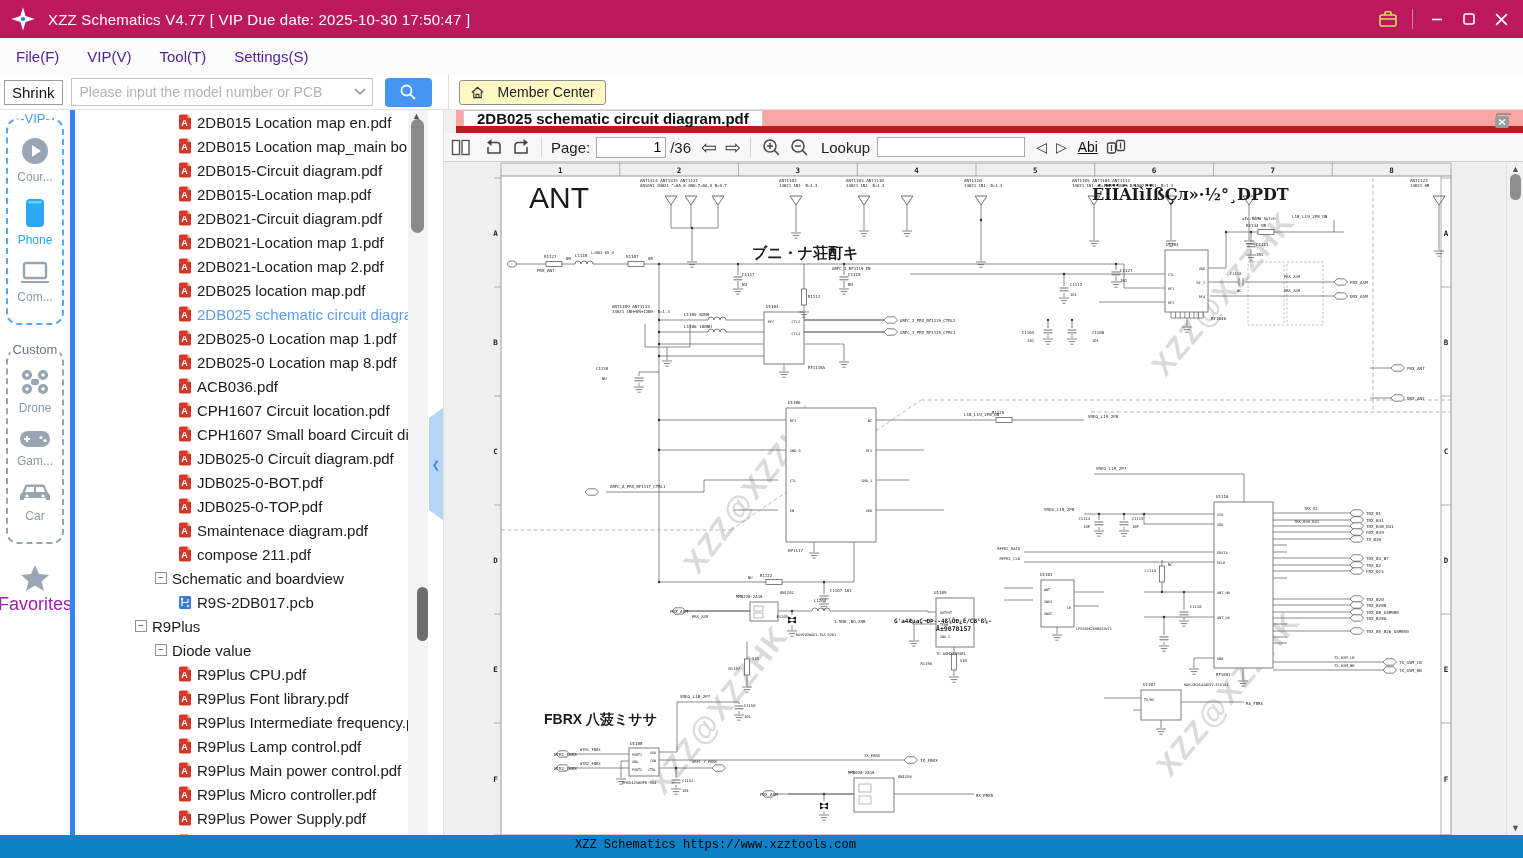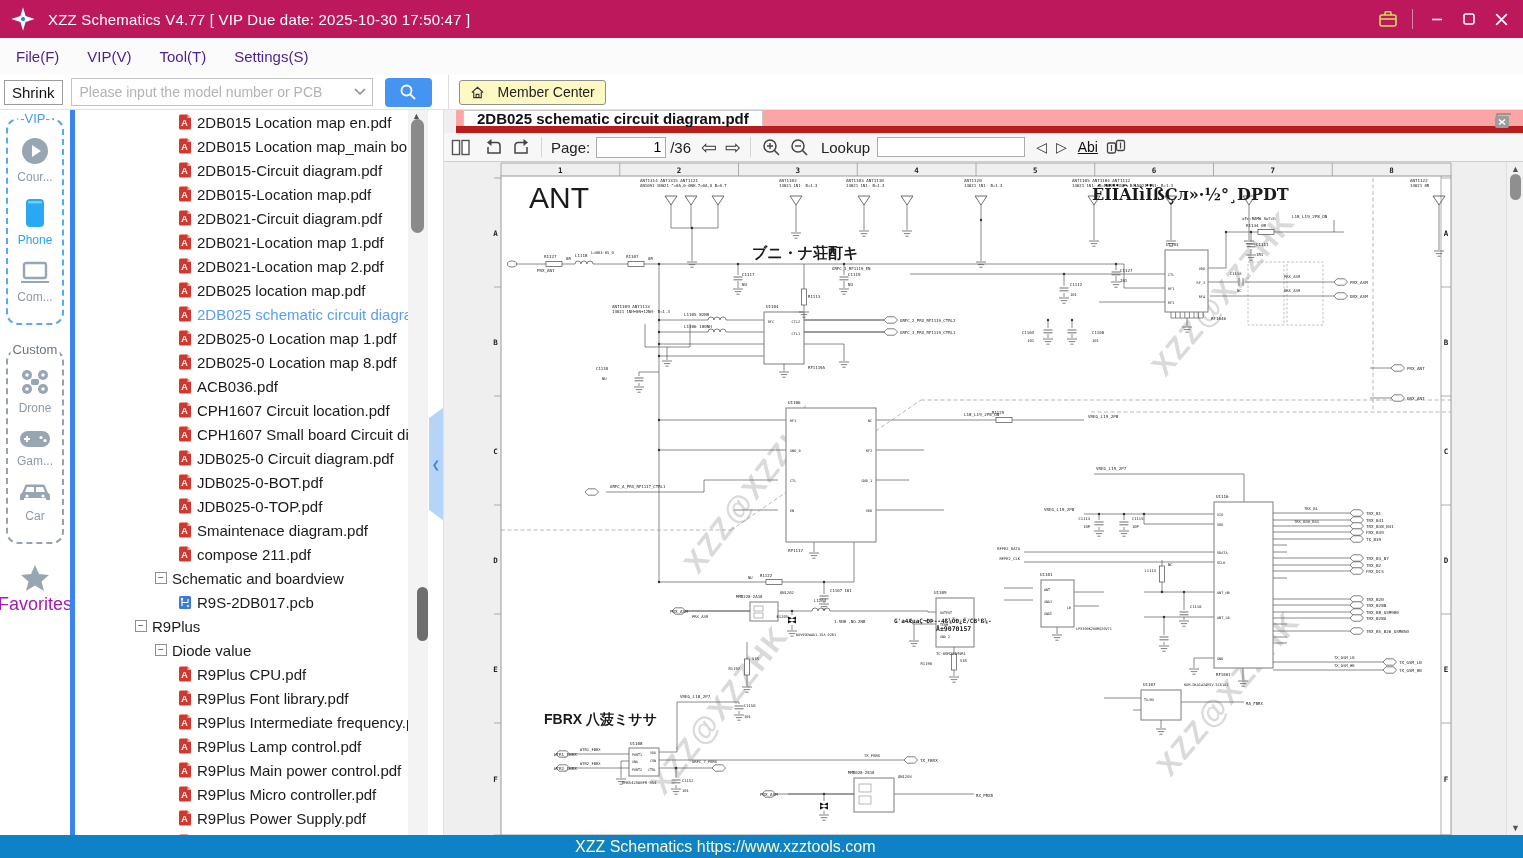--- a/index.html
+++ b/index.html
@@ -94,22 +94,22 @@
   .canvas{position:absolute;left:0;top:52px;right:17px;bottom:0;background:#efefef;overflow:hidden}
   .canvas svg{position:absolute;left:0;top:0}
   .vscroll{position:absolute;right:0;top:52px;width:17px;bottom:0;background:#f1f1f1;
     border-left:1px solid #e0e0e0}
   .vscroll .up{position:absolute;top:2px;left:4px;font-size:9px;color:#555}
   .vscroll .down{position:absolute;bottom:2px;left:4px;font-size:9px;color:#555}
   .pthumb{position:absolute;left:3px;top:12px;width:11px;height:26px;background:#8f8f8f;border-radius:6px}
 
   
   .statusbar{position:absolute;left:0;bottom:0;width:100%;height:23px;background:#0e82c6}
-  .statusbar span{position:absolute;left:575px;top:3px;color:#fef9c3;font-size:16px;
-    font-family:Liberation Sans, sans-serif;white-space:nowrap}
+  .statusbar span{position:absolute;left:575px;top:3px;color:#000000;font-size:12px;
+    font-family:Liberation Mono, monospace;white-space:nowrap}
 </style>
 </head>
 <body>
 
 <div class="win">
 
   <div class="titlebar">
     <svg class="appicon" viewBox="0 0 20 20">
       <path d="M10,1 L12,7.6 L19,10 L12,12.4 L10,19 L8,12.4 L1,10 L8,7.6 Z" fill="#fff"></path>
       <circle cx="10" cy="10" r="1.6" fill="#1787e9"></circle>

